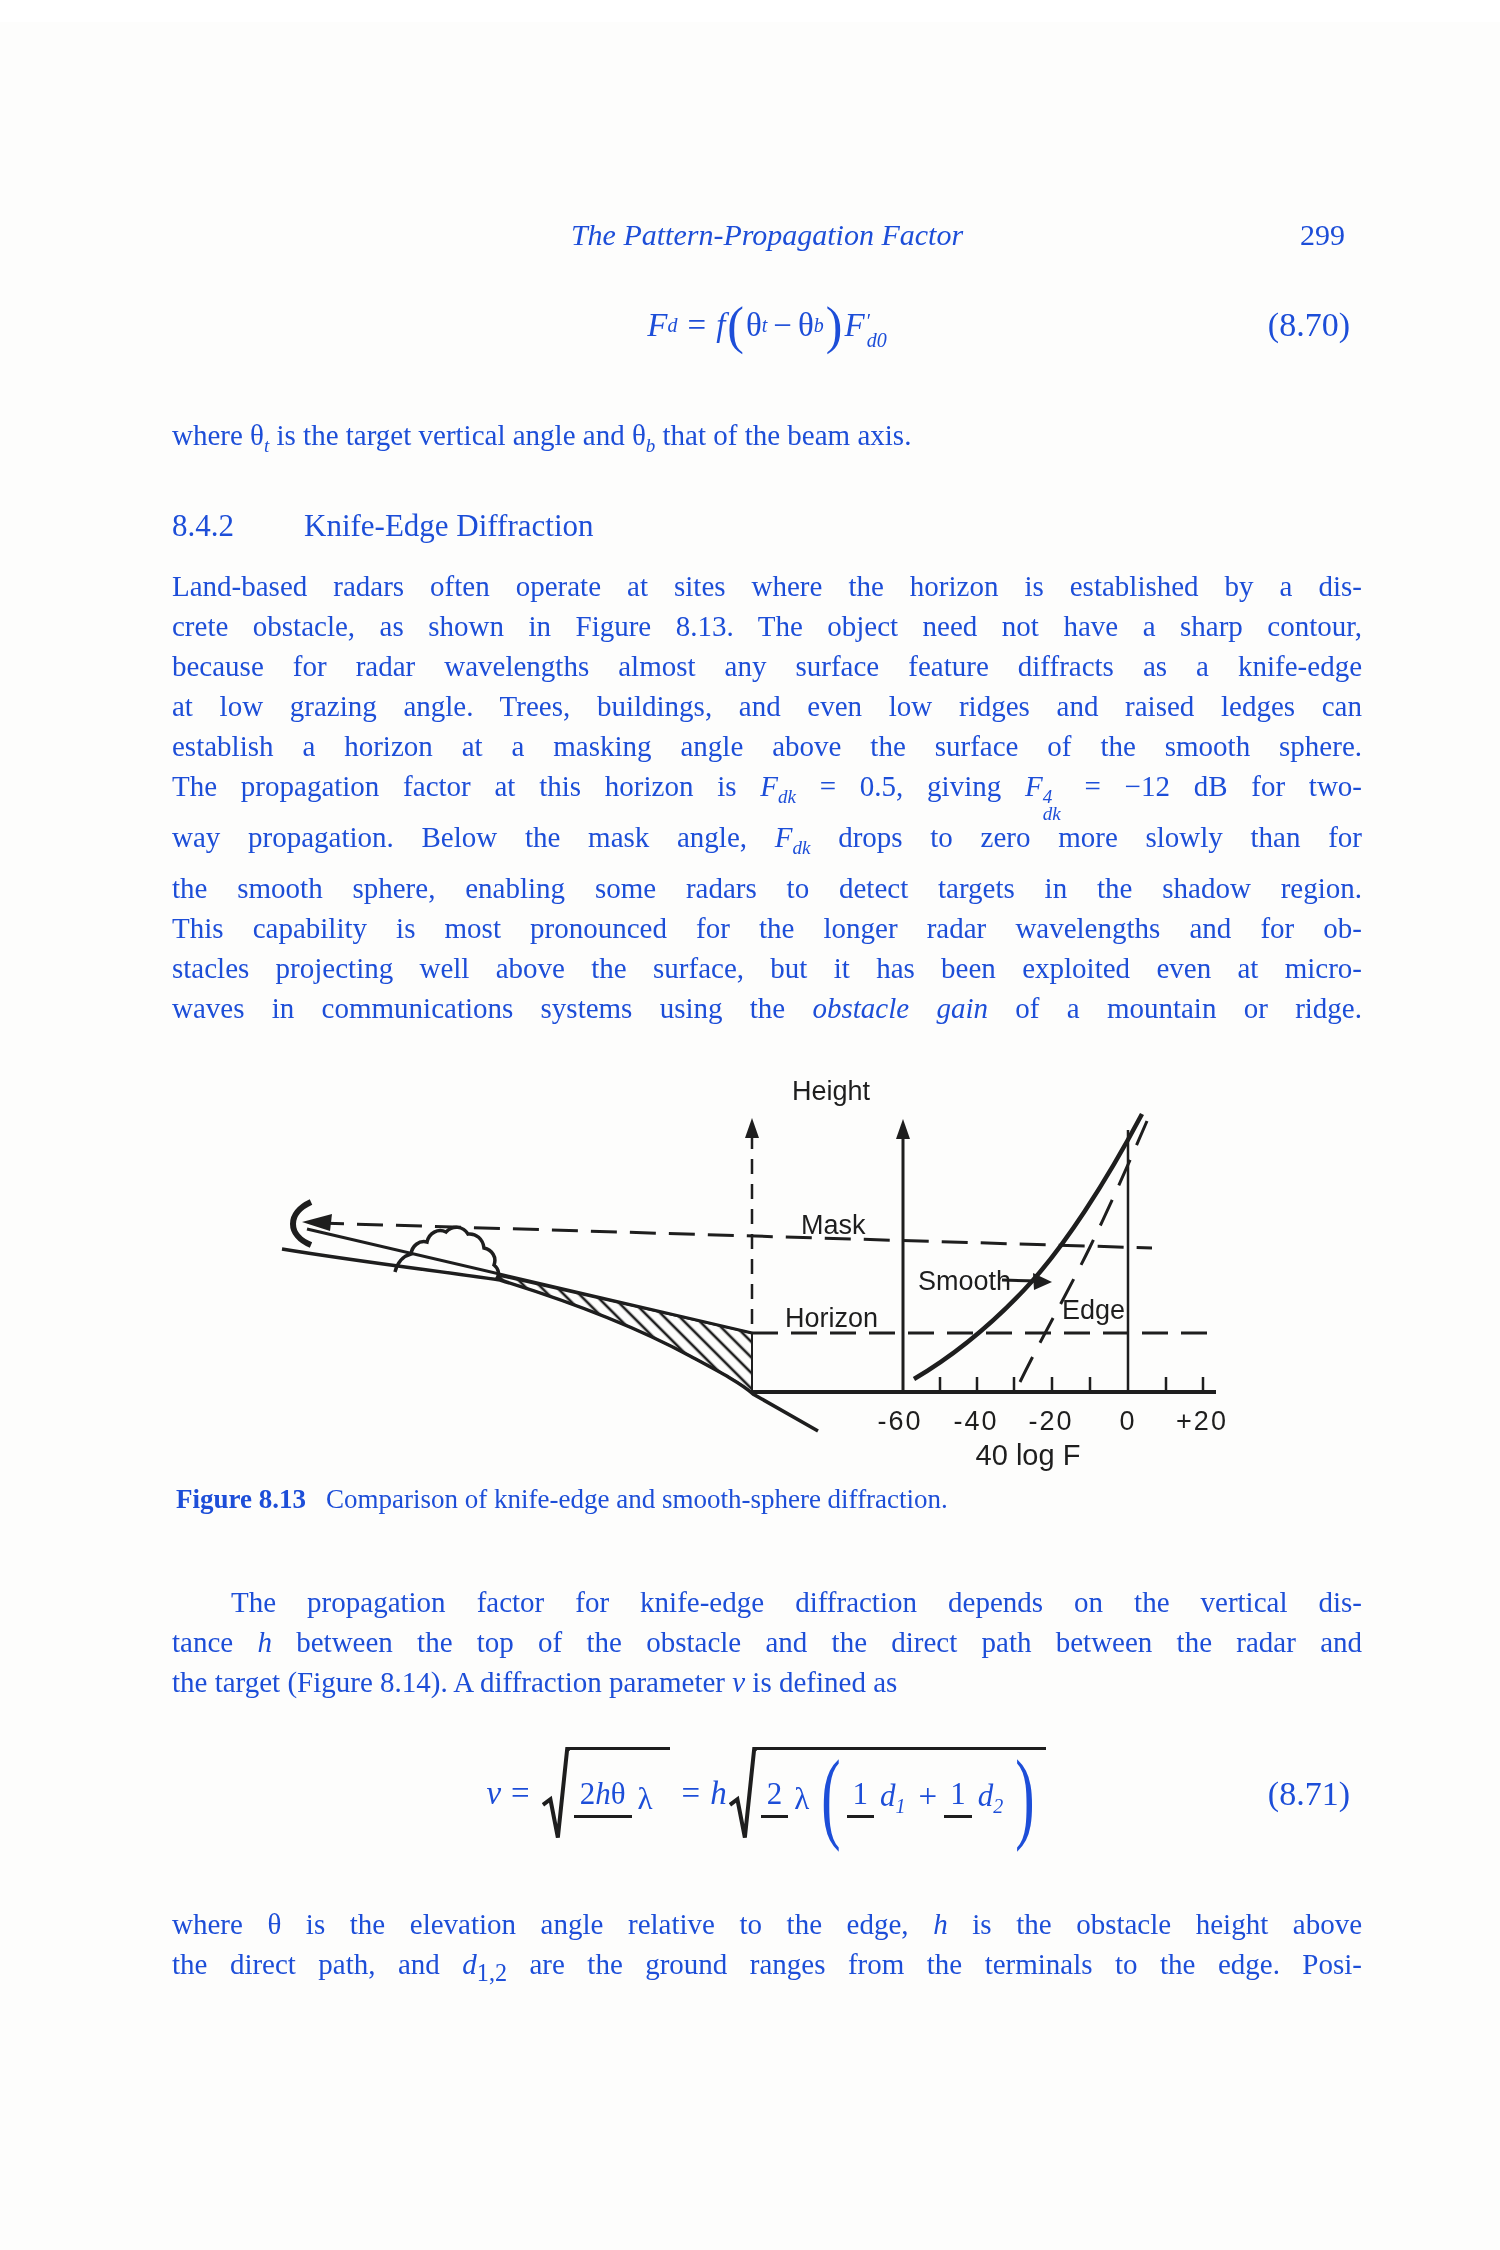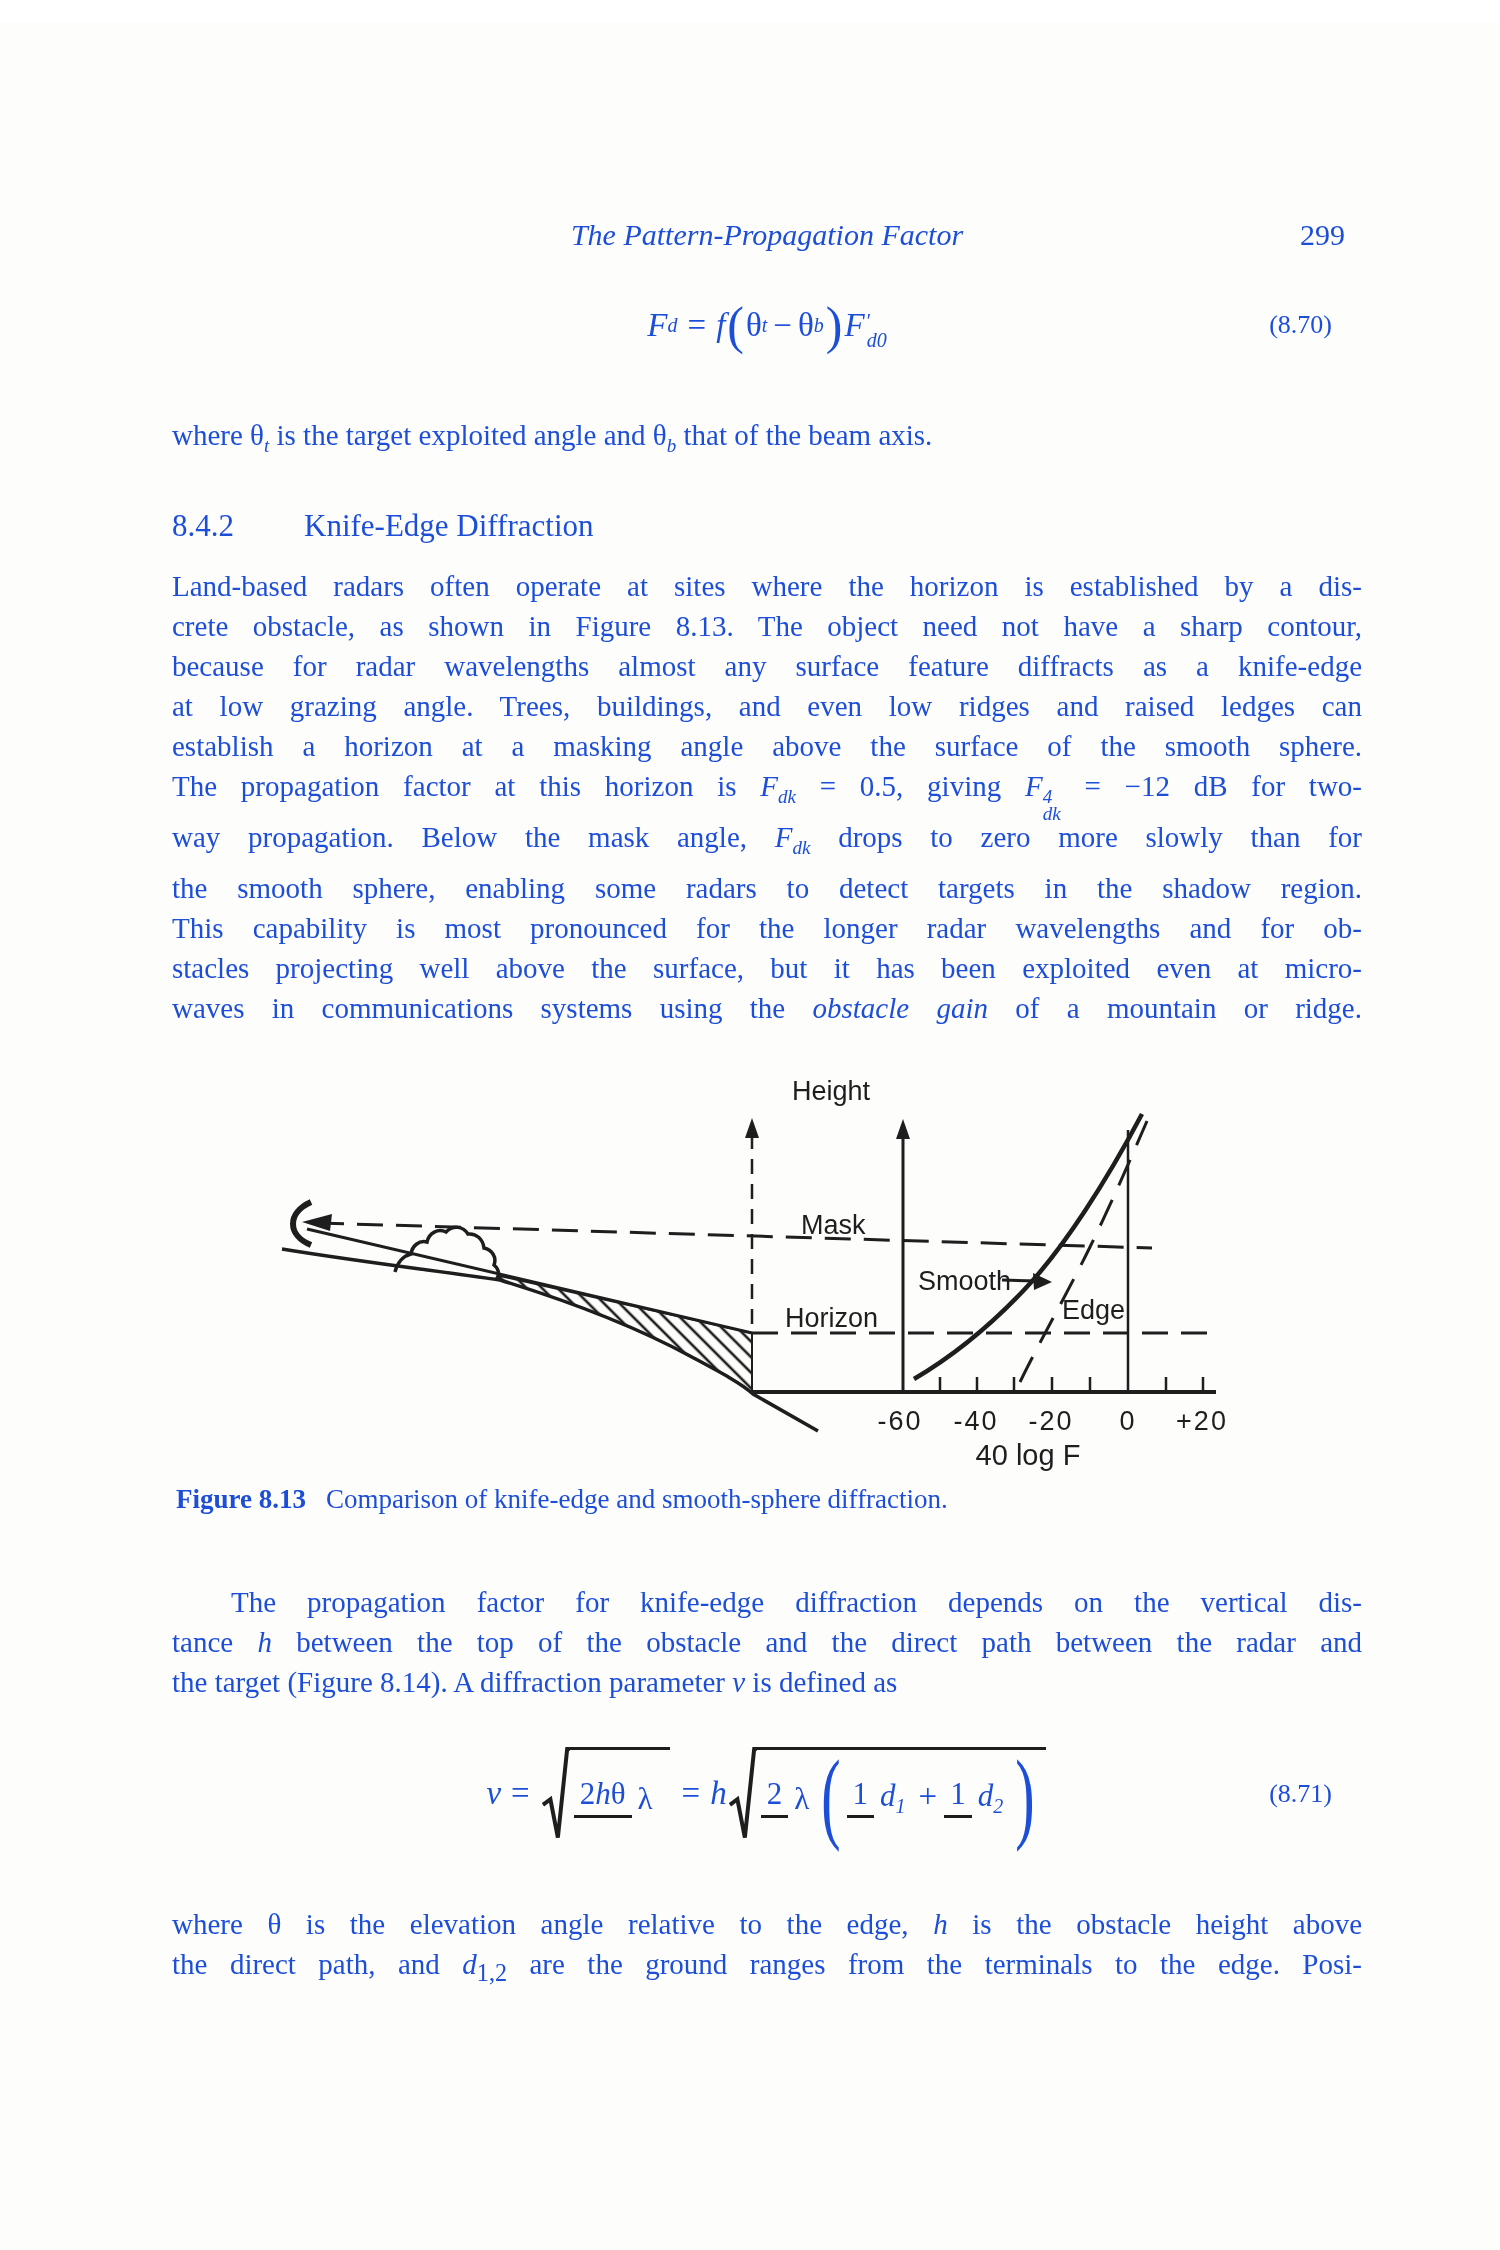--- a/index.html
+++ b/index.html
@@ -9,21 +9,21 @@
     font-family:"Liberation Serif", serif;
     margin-top:22px;
   }
   
   .running-head { position:absolute; top:196px; left:172px; width:1190px; height:40px; }
   .running-title { display:block; text-align:center; font-style:italic; font-size:30px; }
   .page-num { position:absolute; right:17px; top:0; font-size:30px; }
 
   
   .eqrow { position:absolute; left:172px; width:1190px; display:flex; justify-content:center; align-items:center; }
-  .eqnum { position:absolute; right:30px; font-size:26px; }
+  .eqnum { position:absolute; right:12px; font-size:34px; }
   .math { font-size:33px; font-style:italic; display:inline-flex; align-items:center; }
   .math .up { font-style:normal; }
   .math sub { font-size:20px; font-style:italic; }
   .bp { font-style:normal; font-size:50px; line-height:1; transform:scaleY(1.05); display:inline-block; padding:0 2px; }
   .stack { display:inline-flex; flex-direction:column; align-items:flex-start; font-size:20px; line-height:19px; margin-left:2px; transform:translateY(6px); }
   .gap { width:10px; display:inline-block; }
 
   
   .frac { display:inline-flex; flex-direction:row; align-items:center; font-size:31px; line-height:1.15; margin:0 3px; }
   .frac .num { padding:0 6px 3px; border-bottom:3px solid #1e1e1e; }
@@ -84,21 +84,21 @@
       <span>F</span>
       <span class="stack">
         <span class="up">′</span>
         <span>d0</span>
       </span>
     </span>
     <span class="eqnum">(8.70)</span>
   </div>
 
   <div class="bodyblock nojust" style="top:393px;">
-    <span>where θ</span><sub class="it">t</sub><span> is the target exploited angle and θ</span><sub class="it">b</sub><span> that of the beam axis.</span>
+    <span>where θ</span><sub class="it">t</sub><span> is the target vertical angle and θ</span><sub class="it">b</sub><span> that of the beam axis.</span>
   </div>
 
   <h2 class="heading" style="margin:0;">
     <span class="sec-num">8.4.2</span><span>Knife-Edge Diffraction</span>
   </h2>
 
   <div class="bodyblock" style="top:544px;">
     <div class="jline"><span>Land-based radars often operate at sites where the horizon is established by a dis-</span></div>
     <div class="jline"><span>crete obstacle, as shown in Figure 8.13. The object need not have a sharp contour,</span></div>
     <div class="jline"><span>because for radar wavelengths almost any surface feature diffracts as a knife-edge</span></div>

